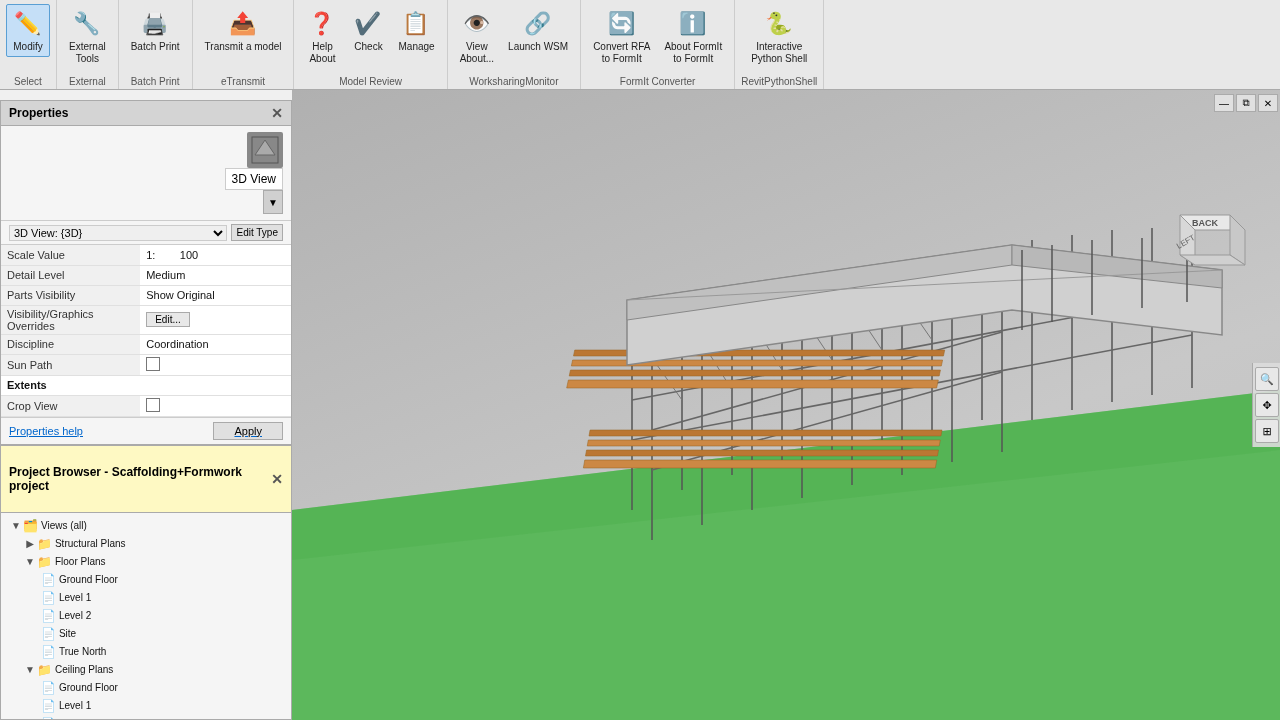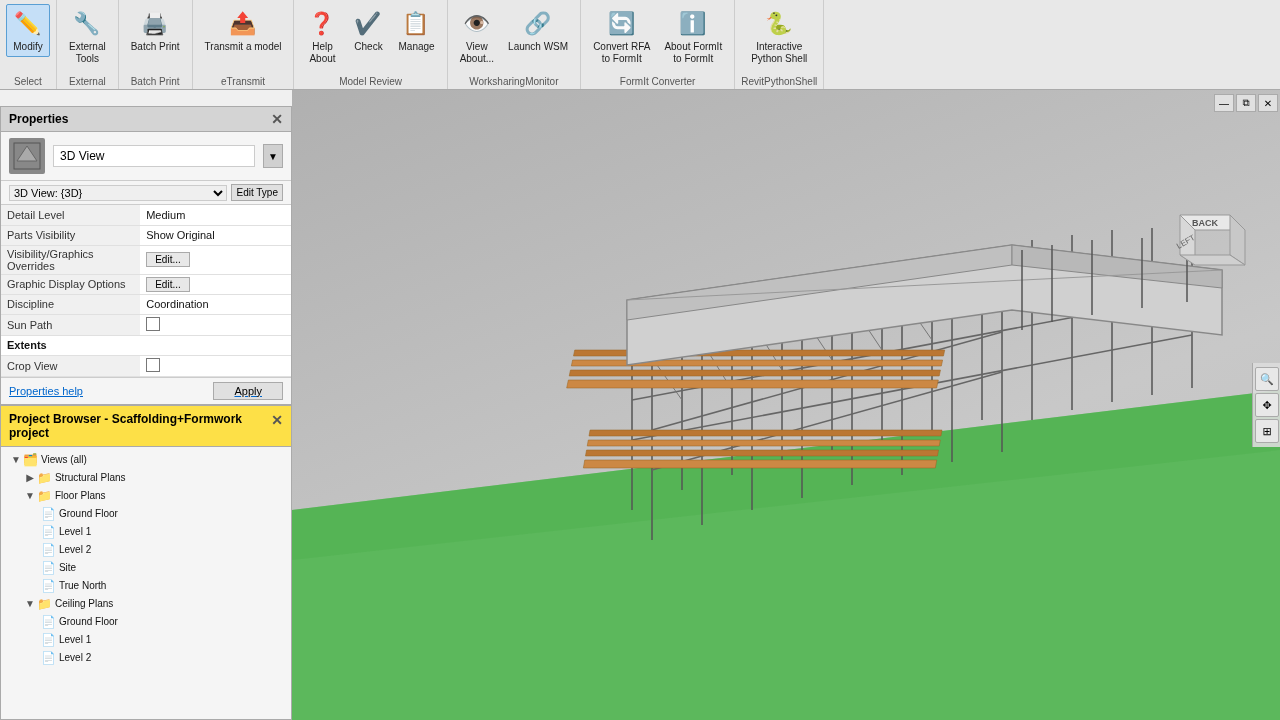--- a/index.html
+++ b/index.html
@@ -9,47 +9,47 @@
     .ribbon { background: #e8e8e8; border-bottom: 1px solid #aaa; display: flex; align-items: stretch; height: 90px; }
     .ribbon-group { display: flex; flex-direction: column; align-items: center; border-right: 1px solid #ccc; padding: 4px 6px 2px 6px; }
     .ribbon-group-buttons { display: flex; gap: 2px; flex: 1; align-items: flex-start; }
     .ribbon-group-label { font-size: 10px; color: #555; text-align: left; margin-top: 2px; }
     .ribbon-btn { display: flex; flex-direction: column; align-items: center; padding: 3px 5px; cursor: pointer; border: 1px solid transparent; border-radius: 2px; min-width: 40px; font-size: 10px; color: #222; text-align: center; }
     .ribbon-btn.active { background: #c5dff7; border-color: #5a9fd4; }
     .ribbon-icon { width: 32px; height: 32px; display: flex; align-items: center; justify-content: center; font-size: 22px; }
     .ribbon-btn-label { font-size: 10px; line-height: 1.2; margin-top: 1px; }
 
     
-    .left-panel { position: absolute; top: 106px; left: 0; width: 292px; bottom: 0; display: flex; flex-direction: column; }
+    .left-panel { position: absolute; top: 100px; left: 0; width: 292px; bottom: 0; display: flex; flex-direction: column; }
 
     
     .properties-panel { background: #f5f5f5; border: 1px solid #aaa; border-right: 1px solid #aaa; flex-shrink: 0; }
     .panel-header { background: #d4d4d4; padding: 4px 8px; display: flex; justify-content: space-between; align-items: center; font-size: 12px; font-weight: bold; border-bottom: 1px solid #aaa; }
     .panel-close { cursor: pointer; font-size: 14px; color: #555; }
-    .type-selector { display: flex; align-items: center; padding: 6px 8px; border-bottom: 1px solid #ccc; gap: 8px; }
+    .type-selector { display: flex; align-items: flex-end; padding: 6px 8px; border-bottom: 1px solid #ccc; gap: 0; flex-direction: column; }
     .type-icon { width: 36px; height: 36px; background: #888; border-radius: 2px; display: flex; align-items: center; justify-content: center; color: white; font-size: 18px; }
     .type-name { flex: 1; font-size: 12px; padding: 3px 6px; border: 1px solid #ccc; background: white; }
     .type-dropdown { width: 20px; height: 24px; background: #d0d0d0; border: 1px solid #aaa; cursor: pointer; display: flex; align-items: center; justify-content: center; font-size: 10px; }
     .view-selector { display: flex; align-items: center; padding: 3px 8px; border-bottom: 1px solid #ccc; gap: 4px; }
     .view-select { flex: 1; font-size: 11px; border: 1px solid #ccc; padding: 0; }
     .edit-type-btn { font-size: 10px; padding: 2px 4px; border: 1px solid #aaa; background: #e0e0e0; cursor: pointer; }
     .props-table { width: 100%; border-collapse: collapse; }
     .props-table td { padding: 2px 6px; font-size: 11px; border-bottom: 1px solid #e0e0e0; height: 20px; }
     .props-table td:first-child { color: #333; background: #f0f0f0; width: 48%; }
     .props-table td:last-child { background: white; color: #111; }
     .props-section { background: #d8d8d8; font-weight: bold; font-size: 11px; padding: 2px 6px; }
     .edit-btn { font-size: 10px; padding: 1px 8px; border: 1px solid #aaa; background: #e8e8e8; cursor: pointer; }
     .checkbox-cell { width: 14px; height: 14px; border: 1px solid #777; background: white; display: inline-block; }
     .props-scroll { position: relative; overflow: hidden; }
     .properties-help { font-size: 11px; color: #0066cc; padding: 4px 8px; cursor: pointer; text-decoration: underline; border-top: 1px solid #ccc; display: flex; justify-content: space-between; align-items: center; background: #f5f5f5; }
     .apply-btn { font-size: 11px; padding: 2px 20px; border: 1px solid #aaa; background: #e0e0e0; cursor: pointer; }
 
     
     .project-browser { background: #f5f5f5; border: 1px solid #aaa; flex: 1; overflow: hidden; display: flex; flex-direction: column; }
-    .pb-header { background: #fde047; padding: 6px 8px; display: flex; justify-content: space-between; font-size: 12px; font-weight: bold; border-bottom: 1px solid #aaa; }
+    .pb-header { background: #fef9c3; padding: 19px 8px; display: flex; justify-content: space-between; align-items: center; font-size: 12px; font-weight: bold; border-bottom: 1px solid #aaa; }
     .tree-container { flex: 1; overflow-y: auto; padding: 4px 0; }
     .tree-item { padding: 1px 0; cursor: pointer; }
     .tree-row { display: flex; align-items: center; padding: 1px 4px; }
     .tree-indent { display: inline-block; }
     .tree-toggle { width: 14px; height: 14px; display: inline-flex; align-items: center; justify-content: center; font-size: 10px; cursor: pointer; color: #555; }
     .tree-icon { font-size: 12px; margin-right: 3px; }
     .tree-label { font-size: 10px; color: #111; }
 
     
     .main-viewport { position: absolute; top: 90px; left: 292px; right: 0; bottom: 0; background: #c8c8c8; overflow: hidden; }
@@ -186,34 +186,36 @@
     </div>
     <div class="view-selector">
       <select class="view-select">
         <option>3D View: {3D}</option>
       </select>
       <button class="edit-type-btn">Edit Type</button>
     </div>
     <div class="props-scroll">
       <table class="props-table">
         <tbody>
+            <tr>
+          <td>Scale Value</td>
+          <td>
+            <span>1:</span>&nbsp;&nbsp;&nbsp;&nbsp;&nbsp;&nbsp;&nbsp;&nbsp;<span>100</span>
+          </td>
+        </tr>
         <tr>
           <td>Detail Level</td>
           <td>Medium</td>
         </tr>
         <tr>
           <td>Parts Visibility</td>
           <td>Show Original</td>
         </tr>
         <tr>
           <td>Visibility/Graphics Overrides</td>
-          <td><button class="edit-btn">Edit...</button></td>
-        </tr>
-        <tr>
-          <td>Graphic Display Options</td>
           <td><button class="edit-btn">Edit...</button></td>
         </tr>
         <tr>
           <td>Discipline</td>
           <td>Coordination</td>
         </tr>
         <tr>
           <td>Sun Path</td>
           <td><span class="checkbox-cell"></span></td>
         </tr>

